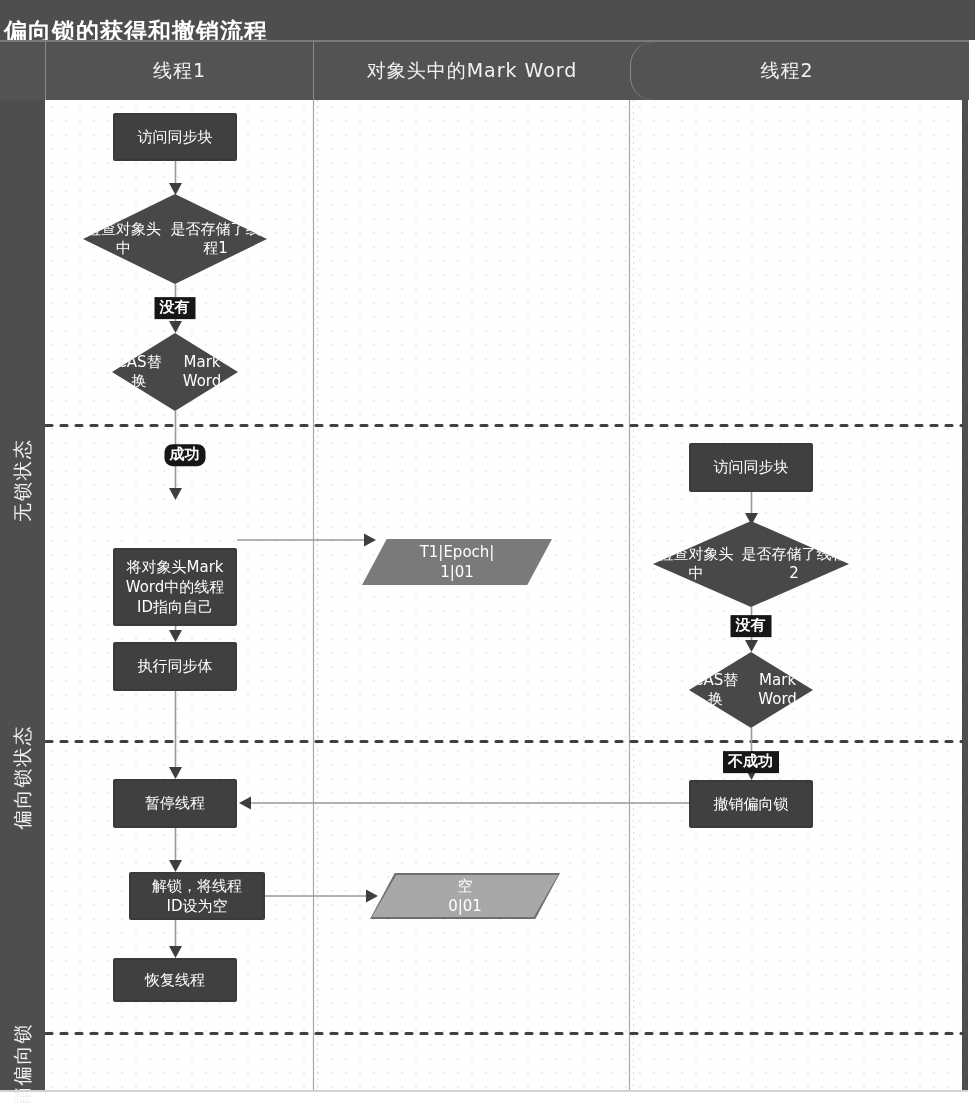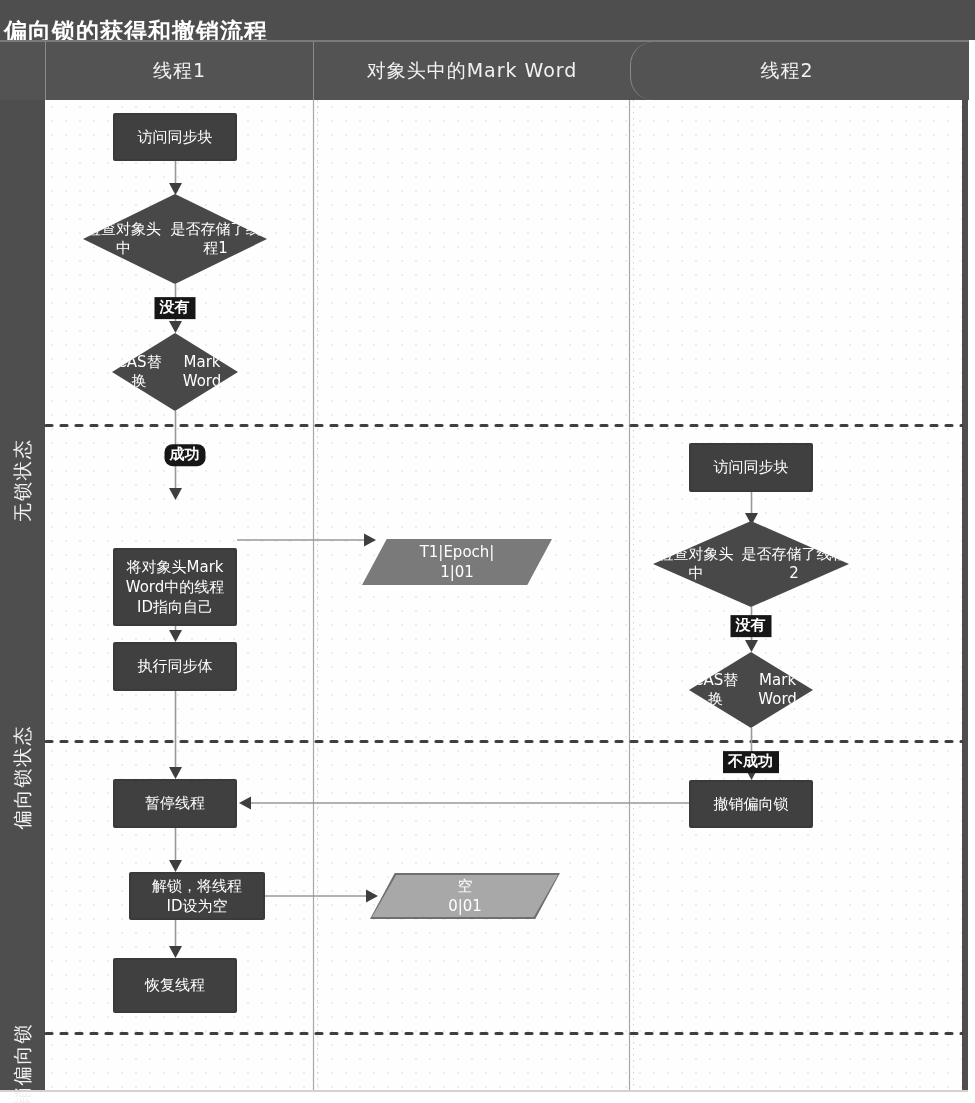--- a/index.html
+++ b/index.html
@@ -151,21 +151,21 @@
 
   <div class="box" style="left:113px;top:779px;width:124px;height:49px;">
     <span>暂停线程</span>
   </div>
 
   <div class="box" style="left:113px;top:872px;width:136px;height:48px;margin-left:16px;">
     <span>解锁，将线程</span>
     <span>ID设为空</span>
   </div>
 
-  <div class="box" style="left:113px;top:958px;width:124px;height:55px;">
+  <div class="box" style="left:113px;top:958px;width:124px;height:44px;">
     <span>恢复线程</span>
   </div>
 
   <div class="para" style="left:362px;top:517px;width:190px;height:46px;background:#7a7a7a;margin-top:22px;">
     <span>T1|Epoch|</span>
     <span>1|01</span>
   </div>
 
   <div class="para" style="left:370px;top:873px;width:190px;height:46px;background:#6f6f6f;">
     <div class="para-inner" style="background:#a8a8a8;">

